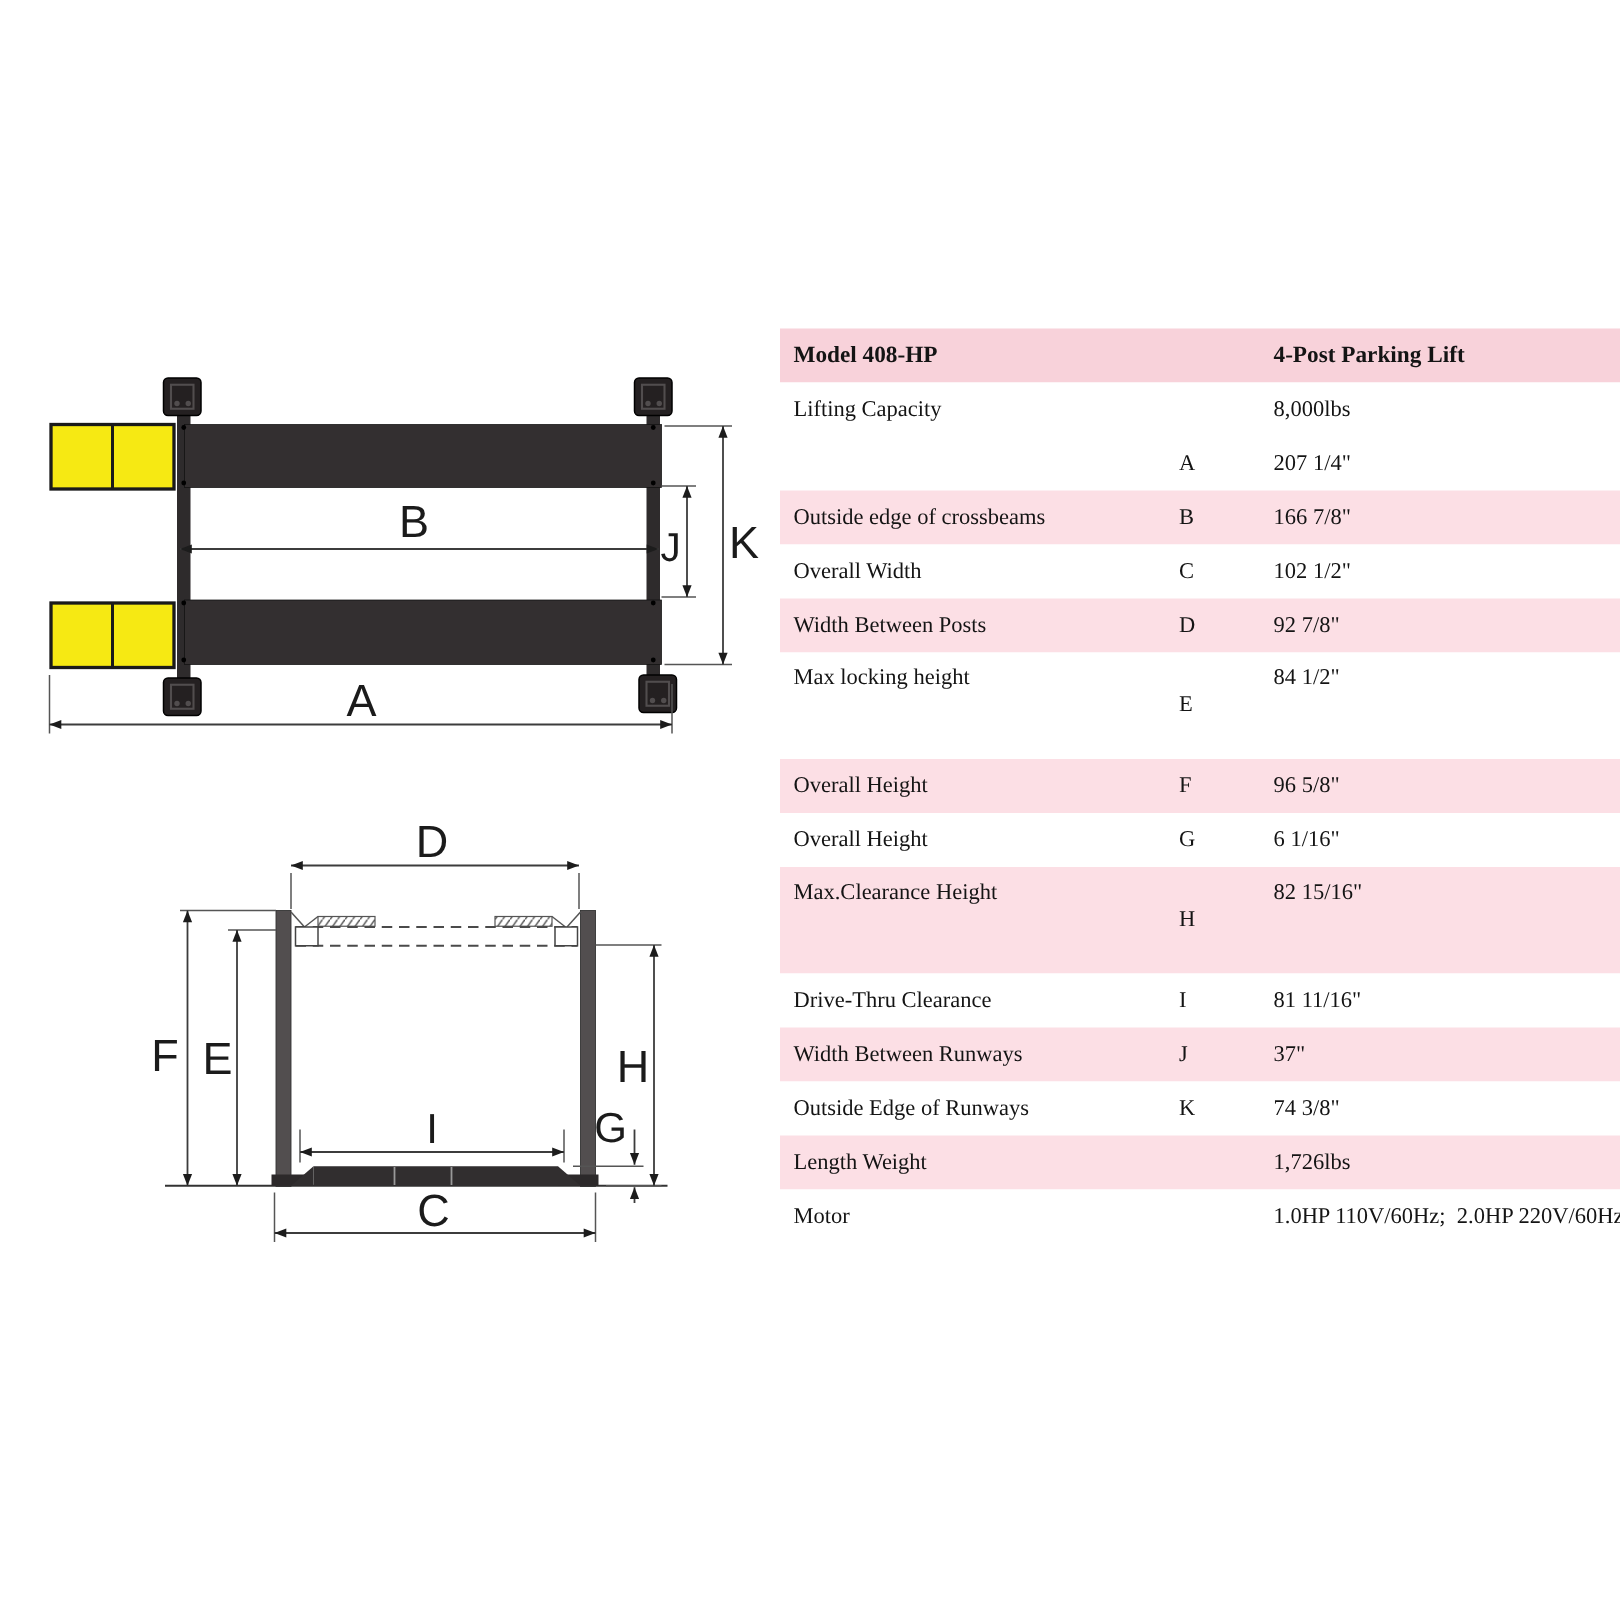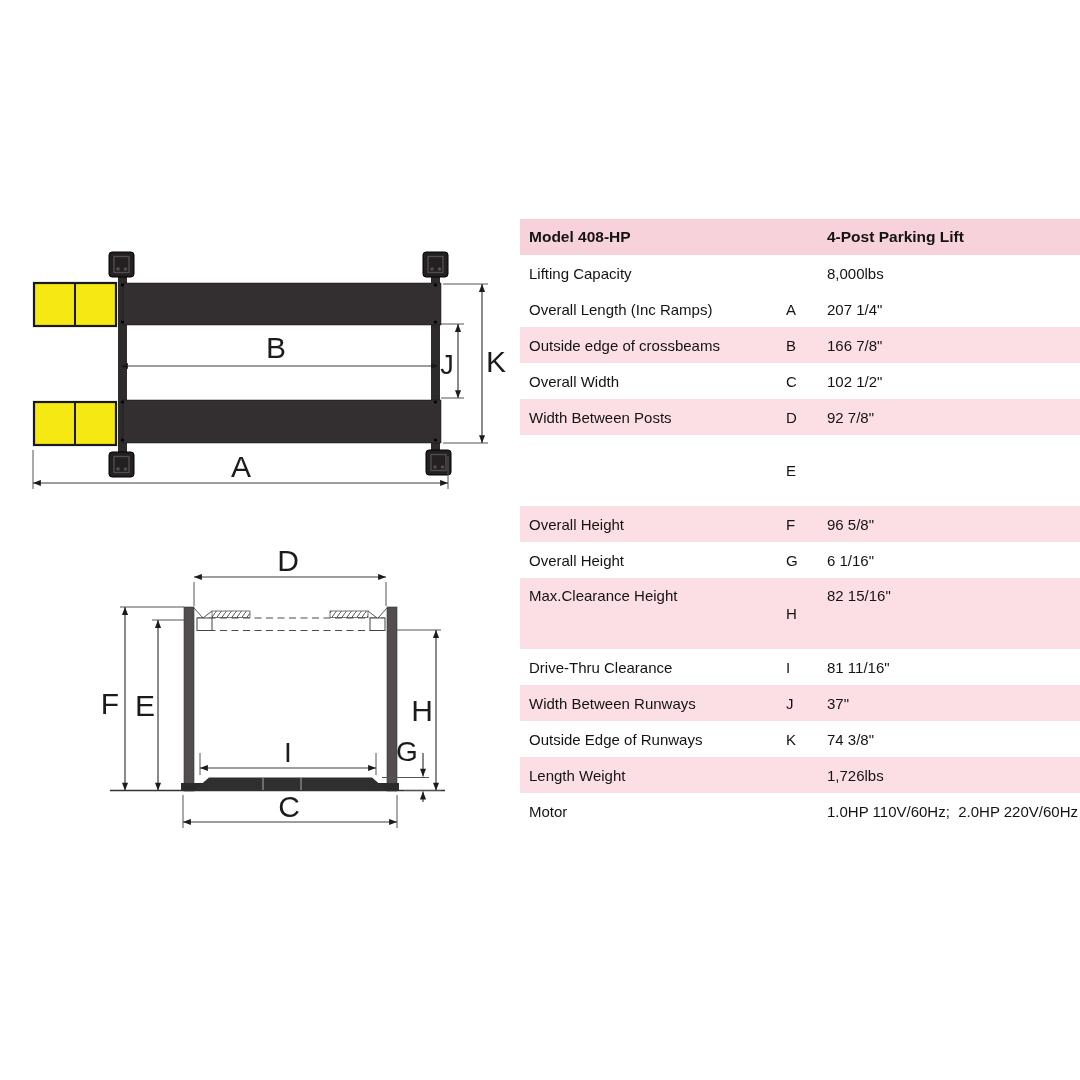--- a/index.html
+++ b/index.html
@@ -8,27 +8,27 @@
 
   
   .tv{position:absolute;left:20px;top:240px;width:490px;height:260px;}
   .fv{position:absolute;left:60px;top:550px;width:420px;height:290px;}
   svg text{fill:#1b1b1b;font-family:"Liberation Sans",sans-serif;}
   .dim{stroke:#3c3c3c;stroke-width:1.2;fill:none;}
   .ext{stroke:#555;stroke-width:1;fill:none;}
   .dash{stroke:#4a4a4a;stroke-width:1.2;stroke-dasharray:7 4.5;fill:none;}
 
   
-  .spec{position:absolute;left:520px;top:219px;width:560px;font-size:15px;color:#141414;}
+  .spec{position:absolute;left:520px;top:219px;width:560px;font-size:15px;color:#141414;font-family:Liberation Serif, serif;}
   .trow{position:relative;height:36px;background:#ffffff;}
   .trow.pink{background:#fcdfe5;}
   .header-row{height:36px;background:#f8d2da;font-weight:700;font-size:15.5px;}
   .cl{position:absolute;left:9px;top:0;bottom:0;display:flex;align-items:center;white-space:pre;}
   .cm{position:absolute;left:266px;top:0;bottom:0;display:flex;align-items:center;}
-  .cv{position:absolute;left:307px;top:0;bottom:0;display:flex;align-items:center;white-space:pre;}
+  .cv{position:absolute;left:329px;top:0;bottom:0;display:flex;align-items:center;white-space:pre;}
   .trow.dbl{height:71px;}
   .dsub{position:relative;height:35.5px;}
   .cm.full{top:0;bottom:0;}
 </style>
 </head>
 <body>
 
 <div class="page">
 
   <svg class="tv" viewBox="0 0 490 260">
@@ -186,40 +186,43 @@
       <span class="cl">Model 408-HP</span>
       <span class="cv">4-Post Parking Lift</span>
     </div>
     <div id="rows">
         <div class="trow">
           <span class="cl">Lifting Capacity</span>
           <span class="cm"></span>
           <span class="cv">8,000lbs</span>
         </div>
         <div class="trow">
-          <span class="cl">Overall Length (Inc Ramps)</span>
           <span class="cm">A</span>
           <span class="cv">207 1/4"</span>
         </div>
         <div class="trow pink">
           <span class="cl">Outside edge of crossbeams</span>
           <span class="cm">B</span>
           <span class="cv">166 7/8"</span>
         </div>
         <div class="trow">
           <span class="cl">Overall Width</span>
           <span class="cm">C</span>
           <span class="cv">102 1/2"</span>
         </div>
         <div class="trow pink">
           <span class="cl">Width Between Posts</span>
           <span class="cm">D</span>
           <span class="cv">92 7/8"</span>
         </div>
         <div class="trow dbl">
+          <div class="dsub">
+            <span class="cl">Max locking height</span>
+            <span class="cv">84 1/2"</span>
+          </div>
           <span class="cm full">E</span>
         </div>
         <div class="trow pink">
           <span class="cl">Overall Height</span>
           <span class="cm">F</span>
           <span class="cv">96 5/8"</span>
         </div>
         <div class="trow">
           <span class="cl">Overall Height</span>
           <span class="cm">G</span>

